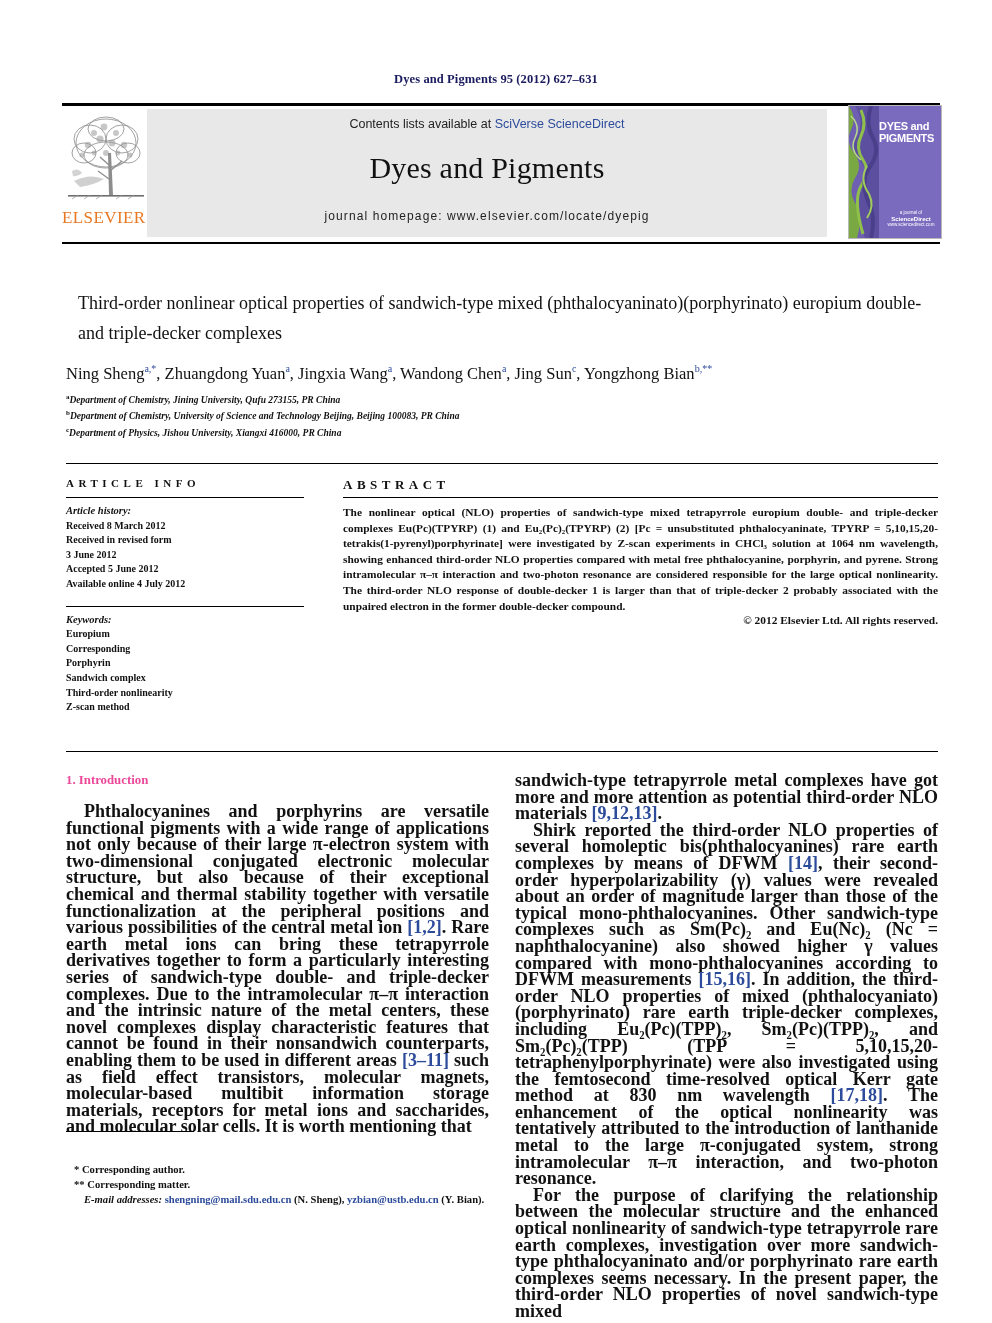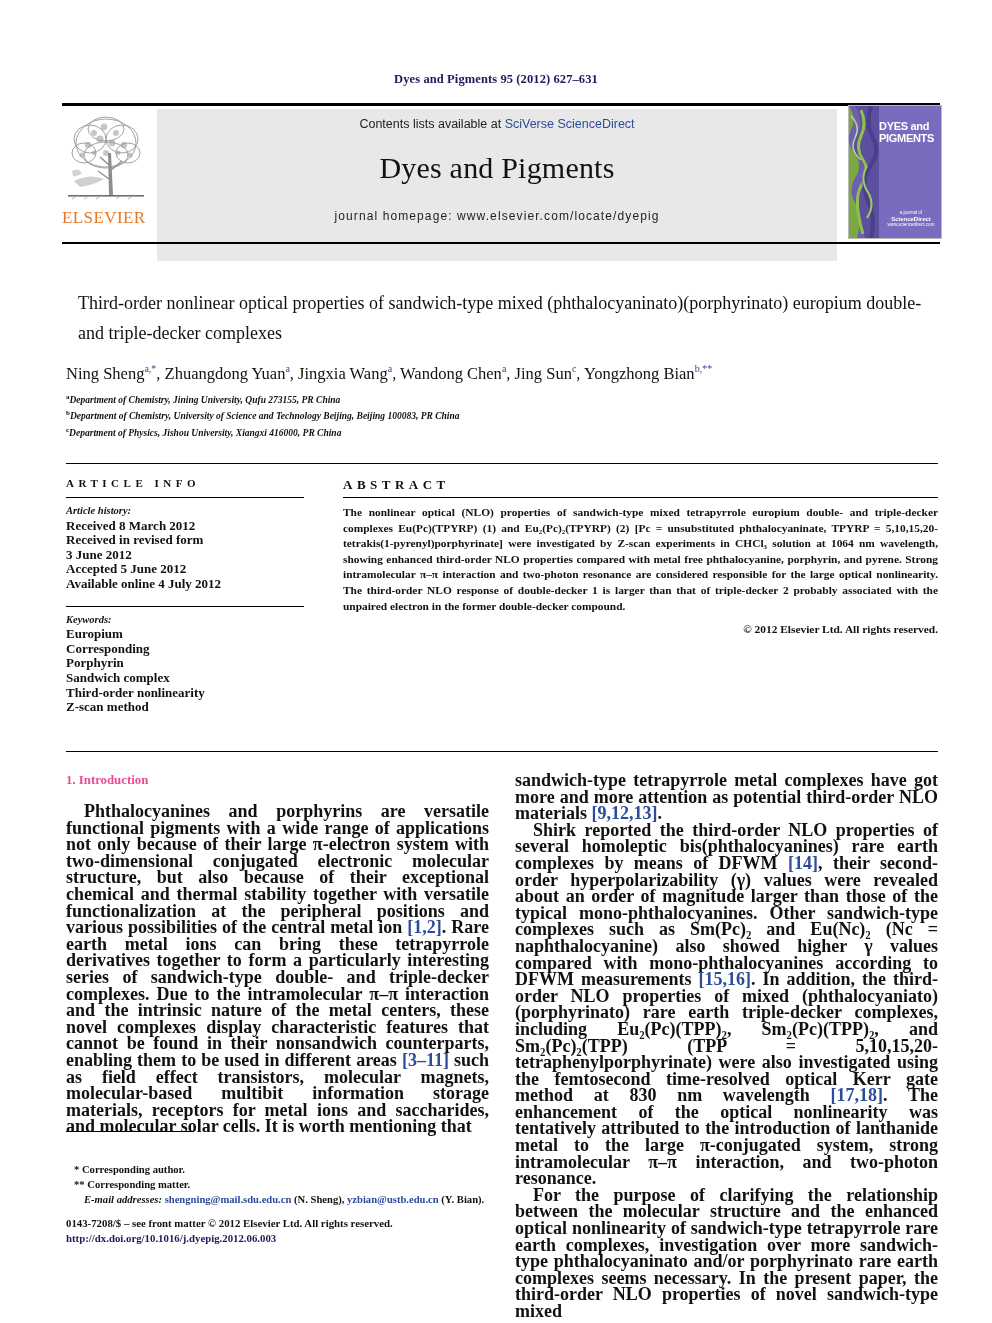--- a/index.html
+++ b/index.html
@@ -57,22 +57,22 @@
     width: 86px;
     font-family: "Liberation Serif", serif;
     font-size: 17px;
     letter-spacing: 0.4px;
     color: #E87722;
     text-align: left;
     line-height: 20px;
   }
   .mast-center {
     position: absolute;
-    left: 95px; top: 6px;
-    width: 680px; height: 152px;
+    left: 85px; top: 6px;
+    width: 680px; height: 128px;
     background: #e8e8e8;
   }
   .contents-line {
     position: absolute;
     left: 0; top: 8px;
     width: 680px;
     text-align: center;
     font-family: "Liberation Sans", sans-serif;
     font-size: 12.5px;
     color: #222;
@@ -209,21 +209,21 @@
     font-family: "Liberation Serif", serif;
     font-style: italic;
     font-weight: bold;
     font-size: 10.5px;
     line-height: 14.6px;
     color: #111;
   }
   .info-line {
     font-family: "Liberation Serif", serif;
     font-weight: bold;
-    font-size: 13px;
+    font-size: 10px;
     line-height: 14.6px;
     color: #111;
   }
   .abs-col {
     position: absolute;
     left: 343px; top: 497px;
     width: 595px;
   }
   .abs-sep {
     width: 595px; height: 1px; background: #000;
@@ -231,21 +231,20 @@
   }
   .abs-text {
     font-family: "Liberation Serif", serif;
     font-weight: bold;
     font-size: 11.4px;
     line-height: 15.6px;
     text-align: justify;
     color: #111;
   }
   .abs-copy {
-    margin-top: 9px;
     text-align: right;
     font-family: "Liberation Serif", serif;
     font-weight: bold;
     font-size: 11.4px;
     color: #111;
   }
   
   .col {
     position: absolute;
     top: 772px;
@@ -445,18 +444,14 @@
     <p class="para">For the purpose of clarifying the relationship between the molecular structure and the enhanced optical nonlinearity of sandwich-type tetrapyrrole rare earth complexes, investigation over more sandwich-type phthalocyaninato and/or porphyrinato rare earth complexes seems necessary. In the present paper, the third-order NLO properties of novel sandwich-type mixed</p>
   </div>
 
   <div class="fn-rule"></div>
   <div class="footnotes">
     <div class="fn">* Corresponding author.</div>
     <div class="fn">** Corresponding matter.</div>
     <div class="em-line"><i>E-mail addresses: </i><span class="email">shengning@mail.sdu.edu.cn</span> (N. Sheng), <span class="email">yzbian@ustb.edu.cn</span> (Y. Bian).</div>
   </div>
 
-  <div class="issn">
-    <div>0143-7208/$ – see front matter © 2012 Elsevier Ltd. All rights reserved.</div>
-    <div class="doi">http://dx.doi.org/10.1016/j.dyepig.2012.06.003</div>
-  </div>
 
 </div>
 
 </body></html>

